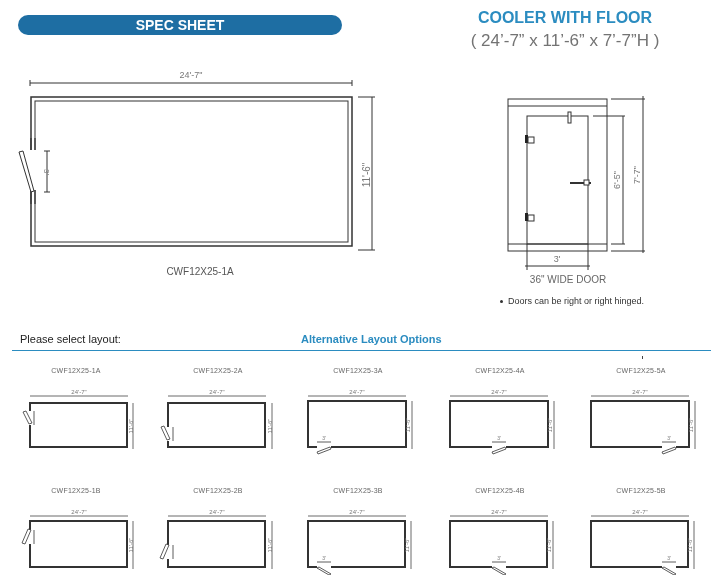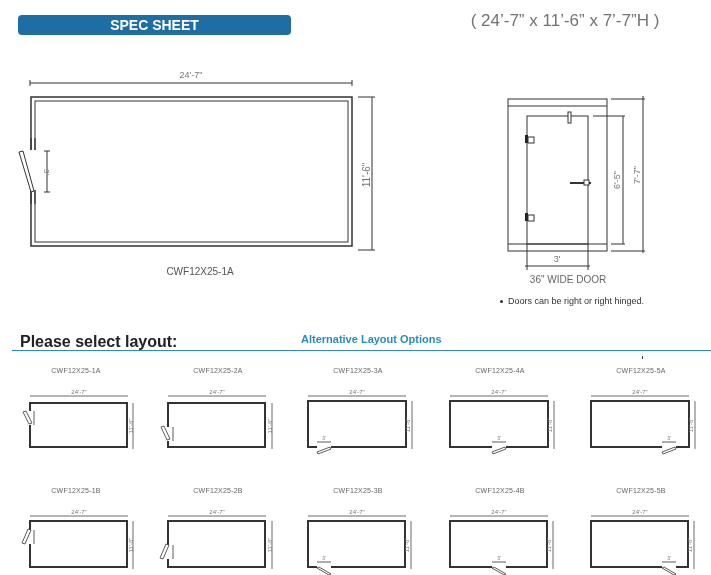--- a/index.html
+++ b/index.html
@@ -1,53 +1,54 @@
 <!DOCTYPE html>
 <html><head>
 <meta charset="utf-8">
 <style>
   * { box-sizing: border-box; margin: 0; padding: 0; }
   html, body { width: 711px; height: 575px; background: #ffffff; overflow: hidden; }
   body { position: relative; font-family: "Liberation Sans", "DejaVu Sans", sans-serif; color: #222; }
 
   .banner {
-    position: absolute; left: 18px; top: 15px; width: 273px; height: 20px;
-    background: #1e6ea3; border-radius: 4px;
+    position: absolute; left: 18px; top: 15px; width: 324px; height: 20px;
+    background: #1e6ea3; border-radius: 10px;
     color: #fff; font-weight: bold; font-size: 14px; line-height: 20px; text-align: center;
   }
 
   .title-block { position: absolute; left: 440px; top: 8px; width: 250px; text-align: center; }
   .model-title { color: #2b8cc0; font-weight: bold; font-size: 21px; line-height: 26px; }
   .model-sub { color: #2b8cc0; font-weight: bold; font-size: 16px; line-height: 20px; margin-top: 0px; }
   .model-dims { color: #737373; font-size: 17px; line-height: 22px; margin-top: 2px; }
 
   svg text { font-family: "Liberation Sans", "DejaVu Sans", sans-serif; fill: #777; }
 
   .main-plan { position: absolute; left: 0; top: 60px; }
   .main-plan-label { position: absolute; left: 130px; top: 266px; width: 140px; text-align: center; font-size: 10px; color: #555; }
 
   .door-elev { position: absolute; left: 480px; top: 90px; }
   .door-note { position: absolute; left: 500px; top: 296px; font-size: 9px; color: #333; }
   .door-note .bullet { display: inline-block; width: 3px; height: 3px; border-radius: 50%; background: #333; margin-right: 5px; vertical-align: middle; }
 
-  .select-label { position: absolute; left: 20px; top: 333px; font-size: 16px; color: #222; font-weight: bold; }
+  .select-label { position: absolute; left: 20px; top: 333px; font-size: 11px; color: #222; }
   .alt-label { position: absolute; left: 301px; top: 333px; font-size: 11px; color: #2b8cc0; font-weight: bold; text-align: center; }
   .section-rule { position: absolute; left: 12px; top: 350px; width: 699px; height: 1px; background: #2b8cc0; }
   .tick-mark { position: absolute; left: 642px; top: 356px; width: 1px; height: 3px; background: #444; }
 
   .thumb { position: absolute; width: 140px; height: 100px; }
   .thumb-label { position: absolute; left: 0; top: 0; width: 140px; text-align: center; font-size: 7px; color: #666; letter-spacing: 0.2px; }
   .thumb svg { position: absolute; left: 0; top: 12px; }
 </style>
 </head>
 <body>
 
 <div class="banner">SPEC SHEET</div>
 
 <div class="title-block">
+  <div class="model-sub">COOLER WITH FLOOR</div>
   <div class="model-dims">( 24’-7” x 11’-6” x 7’-7”H )</div>
 </div>
 
 <svg class="main-plan" width="400" height="210">
 
   <line x1="30" y1="23" x2="352" y2="23" stroke="#333" stroke-width="1"></line>
   <line x1="30" y1="20" x2="30" y2="26" stroke="#333"></line>
   <line x1="352" y1="20" x2="352" y2="26" stroke="#333"></line>
   <text x="191" y="18" font-size="9" text-anchor="middle">24'-7"</text>
 

